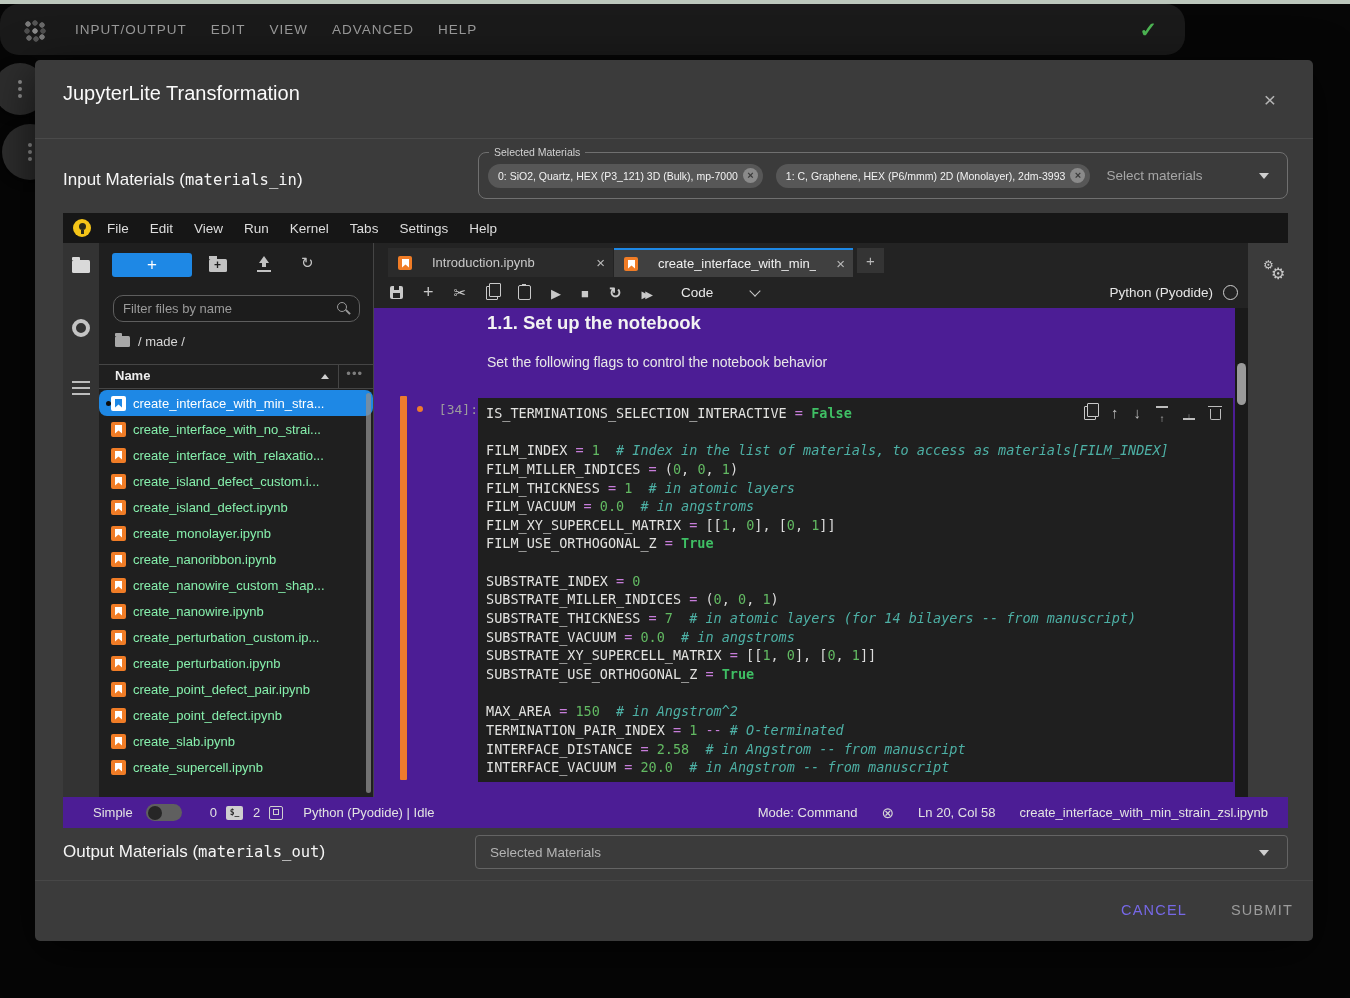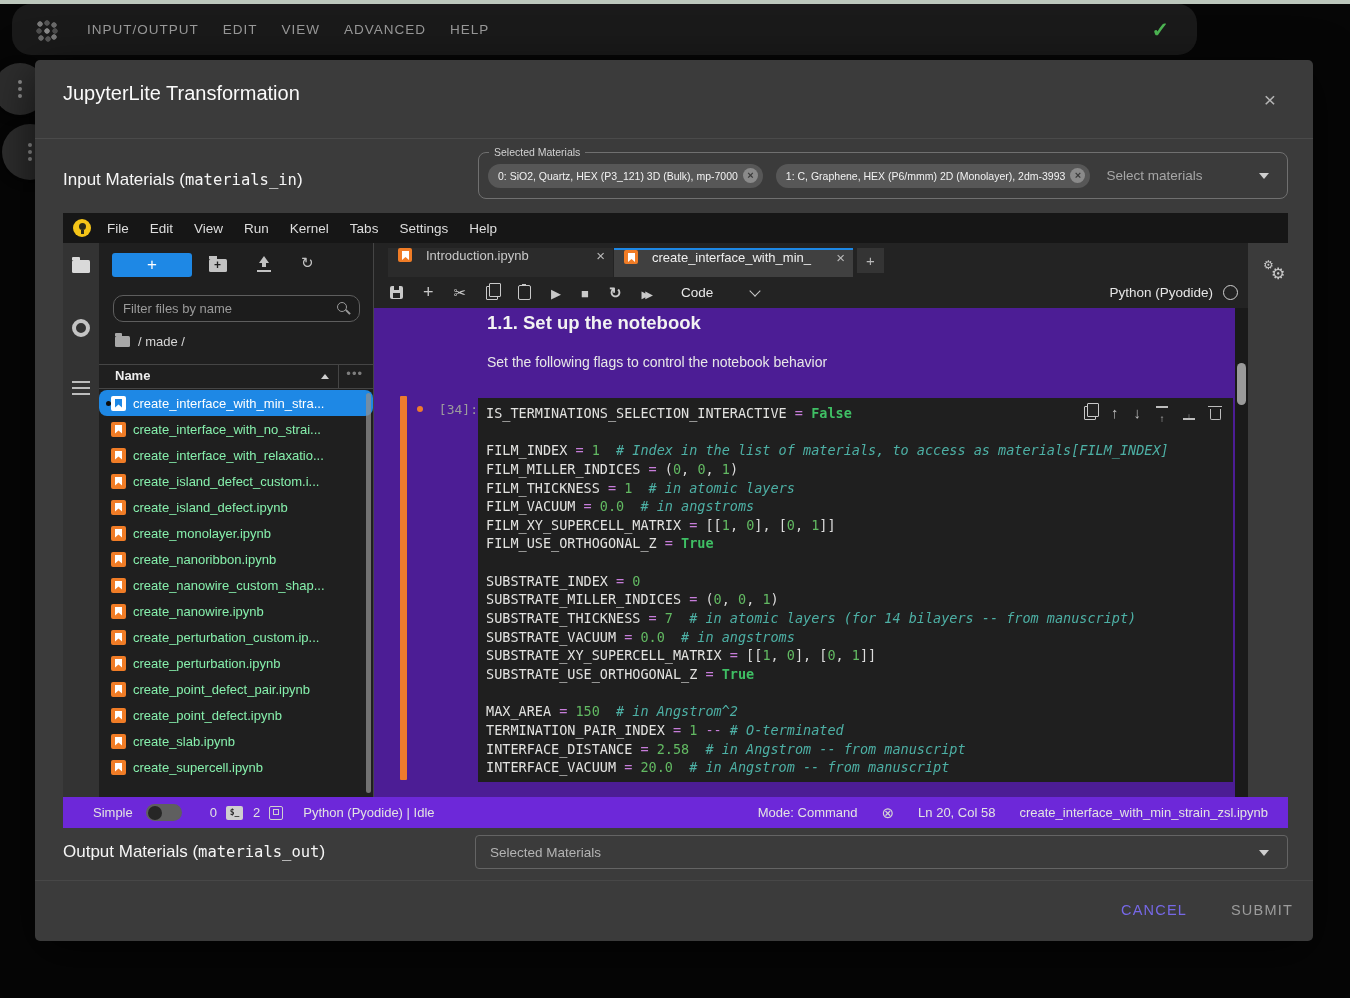--- a/index.html
+++ b/index.html
@@ -2,21 +2,21 @@
 <html><head>
 <meta charset="utf-8">
 <style>
   html,body{margin:0;padding:0;background:#050505;}
   #root{position:relative;width:1350px;height:998px;overflow:hidden;background:#060606;
         font-family:"Liberation Sans",sans-serif;-webkit-font-smoothing:antialiased;}
   .mono{font-family:"DejaVu Sans Mono",monospace;}
 
   
   .top-strip{position:absolute;left:0;top:0;width:1350px;height:4px;background:#bcc7bc;}
-  .appbar{position:absolute;left:12px;top:4px;width:1185px;height:51px;background:#1a1a1a;border-radius:19px;}
+  .appbar{position:absolute;left:0;top:4px;width:1185px;height:51px;background:#1a1a1a;border-radius:19px;}
   .app-logo{position:absolute;left:24px;top:16px;width:22px;height:22px;
     background:
       radial-gradient(circle 2.5px at 4px 4px,#7a7a7a 2.4px,transparent 3px),
       radial-gradient(circle 2.5px at 11px 3px,#555 2.4px,transparent 3px),
       radial-gradient(circle 2.5px at 18px 5px,#6a6a6a 2.4px,transparent 3px),
       radial-gradient(circle 2.5px at 3px 11px,#4e4e4e 2.4px,transparent 3px),
       radial-gradient(circle 2.5px at 11px 11px,#8a8a8a 2.4px,transparent 3px),
       radial-gradient(circle 2.5px at 19px 11px,#4e4e4e 2.4px,transparent 3px),
       radial-gradient(circle 2.5px at 5px 18px,#6a6a6a 2.4px,transparent 3px),
       radial-gradient(circle 2.5px at 12px 19px,#555 2.4px,transparent 3px),
@@ -144,22 +144,22 @@
   .frow.sel .nbicon{background:#fff;}
   .frow.sel .nbicon::after{background:#1e88e5;}
   .fname{color:#86efac;font-size:13px;white-space:nowrap;overflow:hidden;}
   .frow.sel .fname{color:#fff;}
   .fb-scroll{position:absolute;right:2px;top:150px;width:5px;height:400px;background:#8f8f8f;border-radius:3px;opacity:.75;}
   .panel-sep{position:absolute;left:310px;top:0;width:1px;height:554px;background:#454545;}
 
   
   .npanel{position:absolute;left:311px;top:0;width:874px;height:554px;background:#232323;}
   .tabbar{position:absolute;left:0;top:0;width:874px;height:34px;background:#232323;}
-  .tab{position:absolute;top:5px;height:29px;display:flex;padding:0 8px 0 10px;
-       box-sizing:border-box;cursor:pointer;gap:14px;}
+  .tab{position:absolute;top:5px;height:29px;display:flex;align-items:center;padding:0 8px 0 10px;
+       box-sizing:border-box;cursor:pointer;gap:20px;}
   .tab .nbicon{width:14px;height:14px;margin-right:0;}
   .tab1{left:14px;width:225px;background:#2b2b2b;}
   .tab2{left:240px;width:239px;background:#404040;border-top:2px solid #1e88e5;}
   .tab-label{font-size:13px;color:#c9c9c9;white-space:nowrap;overflow:hidden;flex:1;}
   .tab2 .tab-label{color:#f0f0f0;}
   .tab-x{color:#b9b9b9;font-size:15px;line-height:15px;}
   .tab-plus{position:absolute;left:483px;top:5px;width:27px;height:25px;background:#343434;color:#b9b9b9;
             text-align:center;line-height:25px;font-size:15px;cursor:pointer;}
   .tab-plus::before{content:'+';}
 
@@ -214,21 +214,21 @@
   .ico-insab::before{content:'\2191';font-size:10px;line-height:11px;}
   .ico-insbe{width:12px;height:12px;border-bottom:2px solid #bdbdbd;text-align:center;}
   .ico-insbe::before{content:'\2193';font-size:10px;line-height:11px;}
   .ico-trash{width:9px;height:10px;border:1.4px solid #bdbdbd;border-top:none;border-radius:0 0 2px 2px;position:relative;margin-top:3px;}
   .ico-trash::before{content:'';position:absolute;left:-3px;top:-3.5px;width:14px;height:1.8px;background:#bdbdbd;}
 
   .nscroll{position:absolute;left:861px;top:65px;width:13px;height:489px;background:#1a1a1a;}
   .nscroll-thumb{position:absolute;left:2px;top:55px;width:9px;height:42px;background:#9a9a9a;border-radius:4.5px;}
 
   
-  .statusbar{position:absolute;left:28px;top:737px;width:1225px;height:31px;background:#6d28d9;
+  .statusbar{position:absolute;left:28px;top:737px;width:1225px;height:31px;background:#4c1d95;
              display:flex;align-items:center;font-size:13px;color:#e3e3e3;}
   .sb-left{display:flex;align-items:center;padding-left:30px;gap:0;}
   .sb-simple{margin-right:13px;}
   .toggle{width:36px;height:17px;border-radius:9px;background:#5f5f5f;position:relative;cursor:pointer;}
   .toggle-knob{position:absolute;left:2px;top:1.5px;width:14px;height:14px;border-radius:50%;background:#262626;}
   .sb-term-count{margin-left:28px;}
   .ico-term{margin-left:9px;width:17px;height:14px;background:#cfcfcf;border-radius:2px;color:#2c2c2c;
             font-size:8px;font-weight:bold;text-align:center;line-height:13px;font-family:"DejaVu Sans Mono",monospace;}
   .ico-term::before{content:'$_';}
   .sb-kernel-count{margin-left:10px;}

